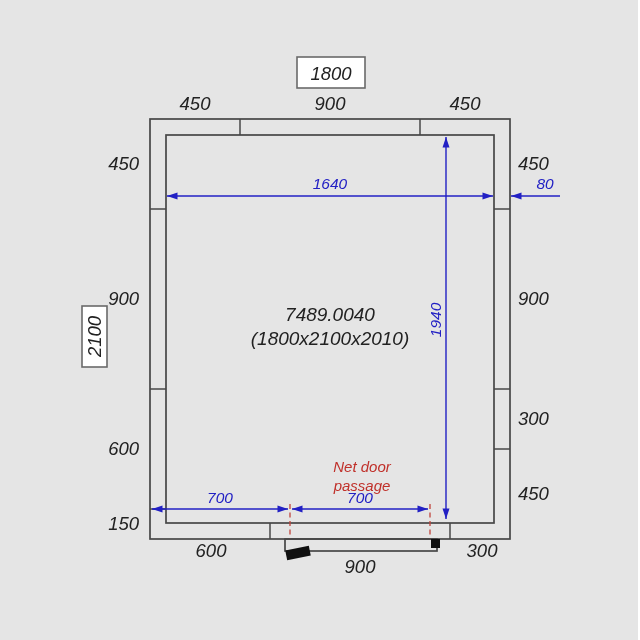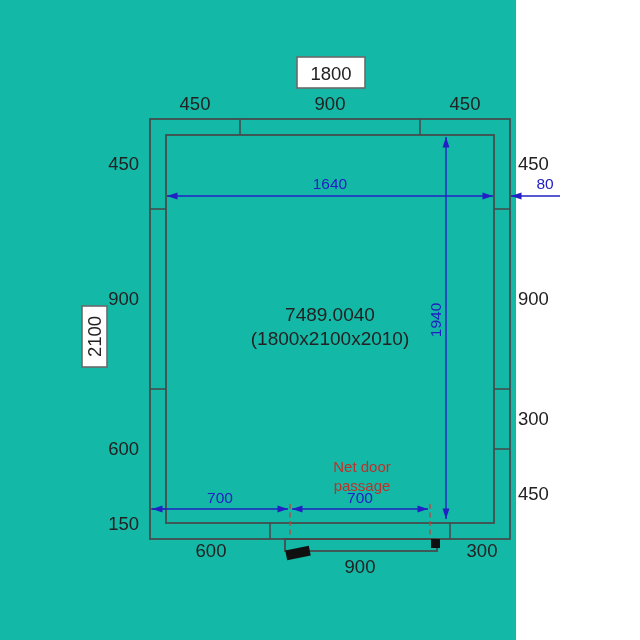--- a/index.html
+++ b/index.html
@@ -5,24 +5,25 @@
   html, body {
     margin: 0;
     padding: 0;
     background: #ffffff;
     width: 640px;
     height: 640px;
     overflow: hidden;
     font-family: "Liberation Sans", sans-serif;
   }
   #stage {
-    width: 516px;
+    width: 638px;
     height: 640px;
     position: relative;
-    background: #14b8a6;
+    background: #e5e5e5;
+    font-style: italic;
   }
   svg { display: block; }
   
   .wall   { fill: none; stroke: #474747; stroke-width: 1.7px; }
   .tick   { stroke: #474747; stroke-width: 1.5px; }
   .boxln  { fill: #ffffff; stroke: #6a6a6a; stroke-width: 1.6px; }
   
   .dim     { stroke: #2220c4; stroke-width: 1.4px; fill: none; }
   .dimtext { fill: #2220c4; font-size: 15.5px; }
   

